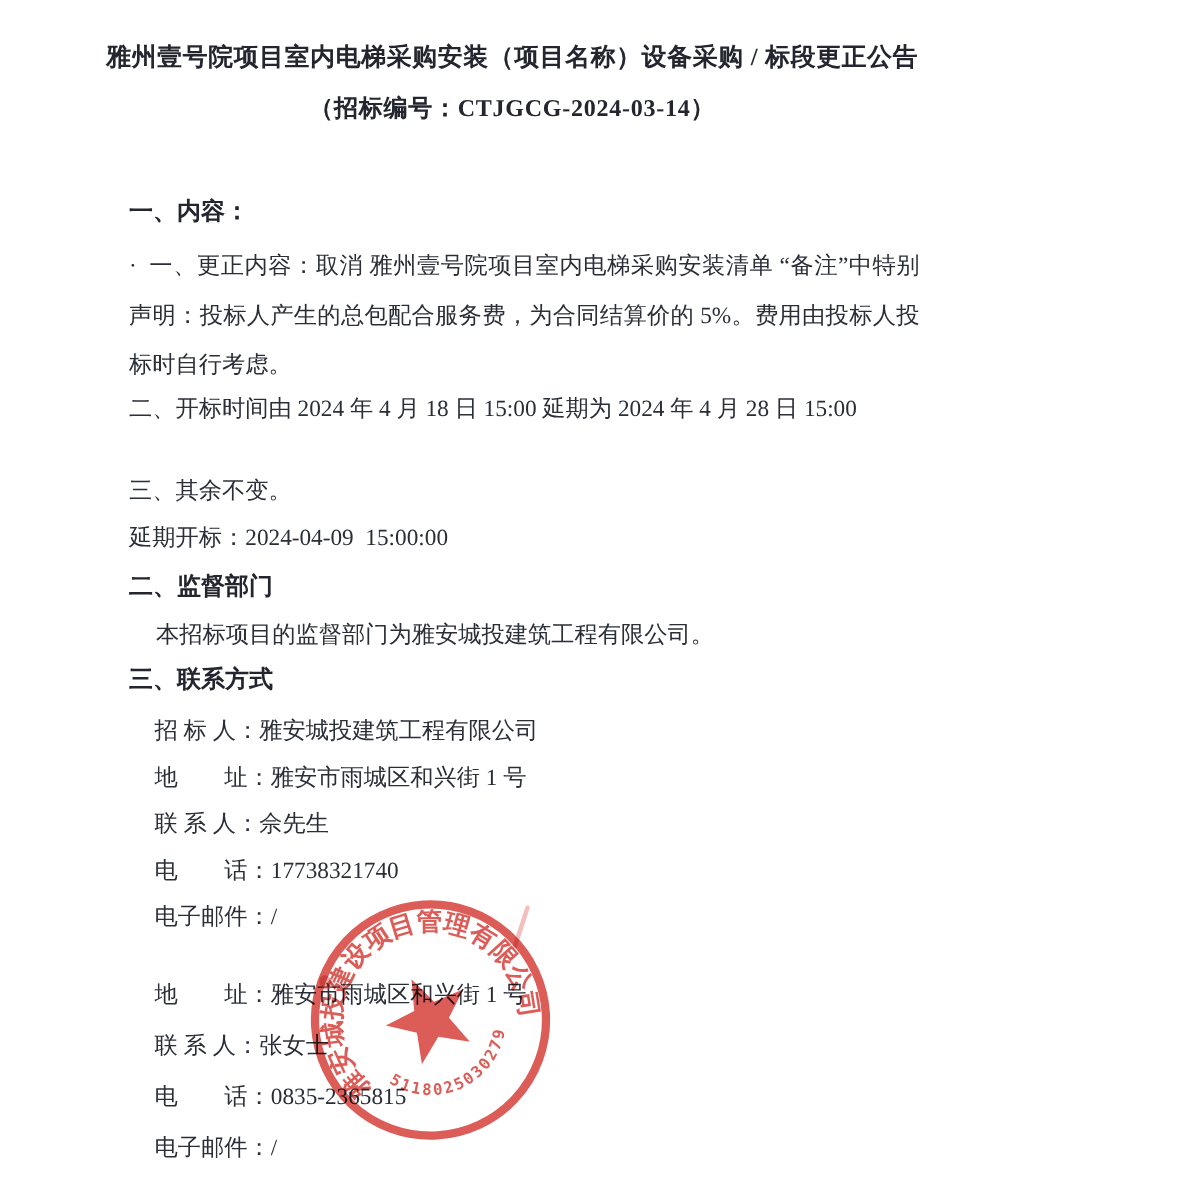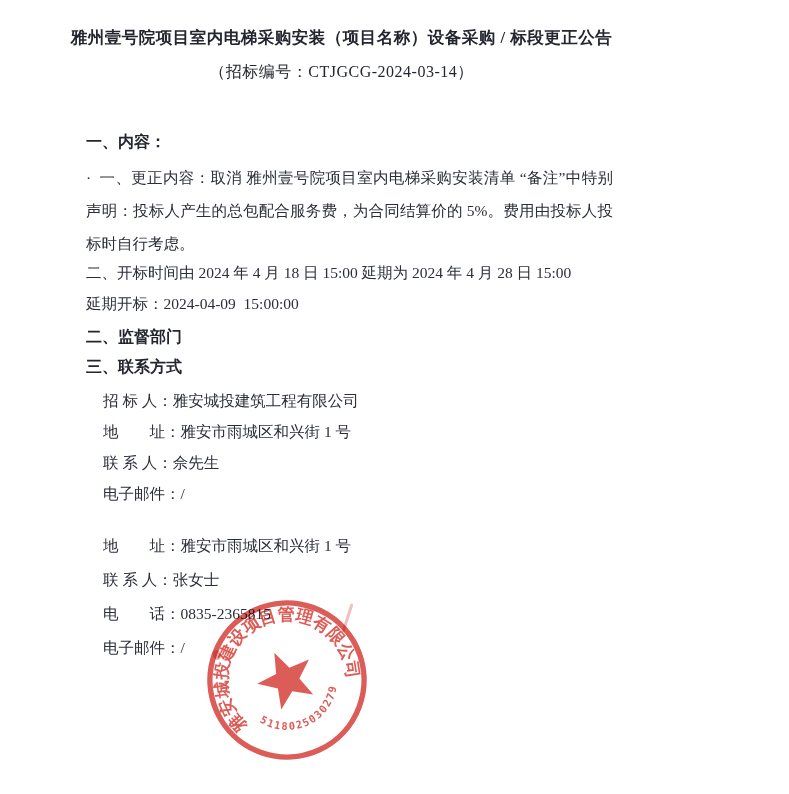--- a/index.html
+++ b/index.html
@@ -17,21 +17,21 @@
     font-size:16.5px;
     font-weight:bold;
     color:#23262e;
     letter-spacing:0.5px;
     white-space:pre-wrap;
   }
   .title2{
     margin-top:13px;
     text-align:center;
     font-size:16px;
-    font-weight:normal;
+    font-weight:bold;
     color:#23262e;
     letter-spacing:0.5px;
     white-space:pre-wrap;
   }
   .content{
     margin-left:86px;
     margin-right:70px;
     font-size:15.5px;
   }
   .h{
@@ -98,32 +98,35 @@
   <div class="title2">（招标编号：CTJGCG-2024-03-14）</div>
 
   <div class="content">
 
     <div class="h h1">一、内容：</div>
 
     <p class="para">·  一、更正内容：取消 雅州壹号院项目室内电梯采购安装清单 “备注”中特别声明：投标人产生的总包配合服务费，为合同结算价的 5%。费用由投标人投标时自行考虑。</p>
 
     <div class="doc-line lnOpen">二、开标时间由 2024 年 4 月 18 日 15:00 延期为 2024 年 4 月 28 日 15:00</div>
 
+    <div class="doc-line lnRest">三、其余不变。</div>
 
     <div class="doc-line lnDelay">延期开标：2024-04-09  15:00:00</div>
 
     <div class="h h2">二、监督部门</div>
 
+    <div class="doc-line supText indent">本招标项目的监督部门为雅安城投建筑工程有限公司。</div>
 
     <div class="h h3">三、联系方式</div>
 
     <div class="rows">
       <div class="row first"><span>招 标 人：</span><span>雅安城投建筑工程有限公司</span></div>
       <div class="row"><span>地　　址：</span><span>雅安市雨城区和兴街 1 号</span></div>
       <div class="row"><span>联 系 人：</span><span>佘先生</span></div>
+      <div class="row"><span>电　　话：</span><span>17738321740</span></div>
       <div class="row"><span>电子邮件：</span><span>/</span></div>
     </div>
 
     <div class="rows agency">
       <div class="row"><span>地　　址：</span><span>雅安市雨城区和兴街 1 号</span></div>
       <div class="row"><span>联 系 人：</span><span>张女士</span></div>
       <div class="row"><span>电　　话：</span><span>0835-2365815</span></div>
       <div class="row"><span>电子邮件：</span><span>/</span></div>
     </div>
 

